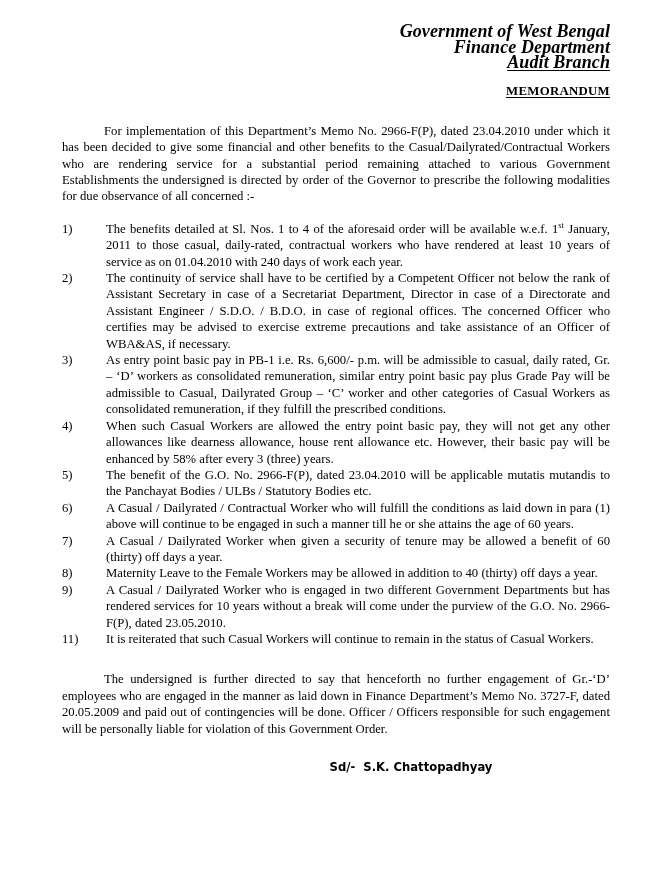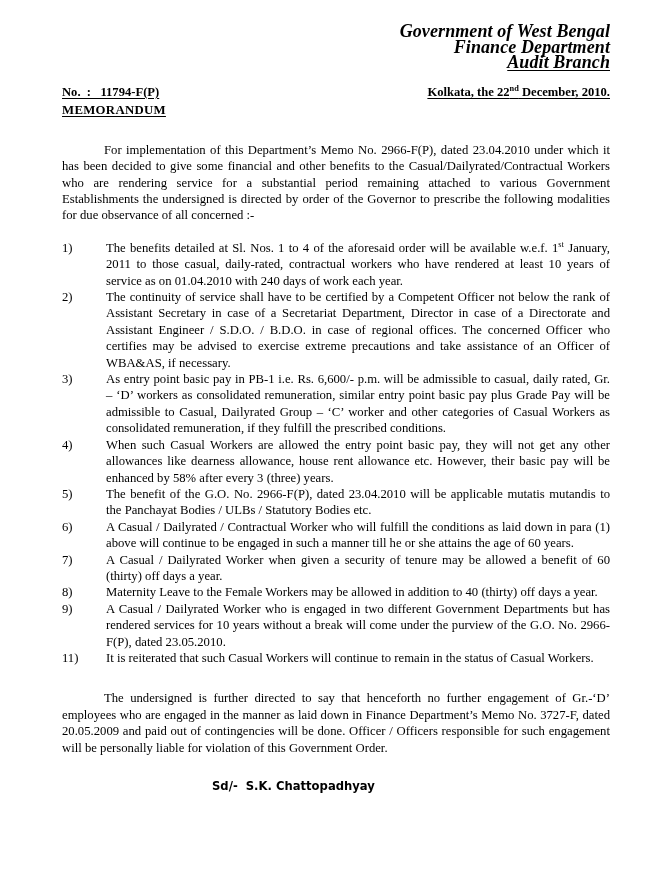--- a/index.html
+++ b/index.html
@@ -57,24 +57,24 @@
     text-underline-offset: 2px;
     white-space: nowrap;
   }
   sup {
     font-size: 0.66em;
     vertical-align: super;
     line-height: 0;
   }
 
   .memo-title {
-    text-align: left;
+    text-align: right;
     font-weight: bold;
     font-size: 12.8px;
-    margin-top: 1px;
+    margin-top: 13px;
     letter-spacing: 0.3px;
   }
   .memo-title span {
     text-decoration: underline;
     text-underline-offset: 2px;
   }
 
   
   .para {
     text-align: justify;
@@ -105,43 +105,40 @@
     flex: 1 1 auto;
     text-align: justify;
     text-justify: inter-word;
   }
   
   .clause .txt > span { display: inline; }
 
   
   .signature {
     margin-top: 22px;
+    text-align: center;
     font-family: "DejaVu Sans", "Liberation Sans", sans-serif;
     font-weight: bold;
     font-size: 11.6px;
     line-height: 16.2px;
     padding-left: 150px;
   }
   .signature .sline { display: block; white-space: pre; }
 </style>
 </head>
 <body>
 
 <div class="page">
 
   <div class="letterhead">
     <span class="line">Government of West Bengal</span>
     <span class="line">Finance Department</span>
     <span class="line underline">Audit Branch</span>
   </div>
 
-  <div class="refrow">
-    <span class="memo-no">No.  :   11794-F(P)</span>
-    <span class="place-date"><span>Kolkata, the 22</span><sup>nd</sup><span> December, 2010.</span></span>
-  </div>
 
   <div class="memo-title"><span>MEMORANDUM</span></div>
 
   <p class="para">For implementation of this Department’s Memo No. 2966-F(P), dated 23.04.2010 under which it has been decided to give some financial and other benefits to the Casual/Dailyrated/Contractual Workers who are rendering service for a substantial period remaining attached to various Government Establishments the undersigned is directed by order of the Governor to prescribe the following modalities for due observance of all concerned :-</p>
 
   <div class="clauses">
 
     <div class="clause">
       <span class="num">1)</span>
       <span class="txt"><span>The benefits detailed at Sl. Nos. 1 to 4 of the aforesaid order will be available w.e.f. 1</span><sup>st</sup><span> January, 2011 to those casual, daily-rated, contractual workers who have rendered at least 10 years of service as on 01.04.2010 with 240 days of work each year.</span></span>

